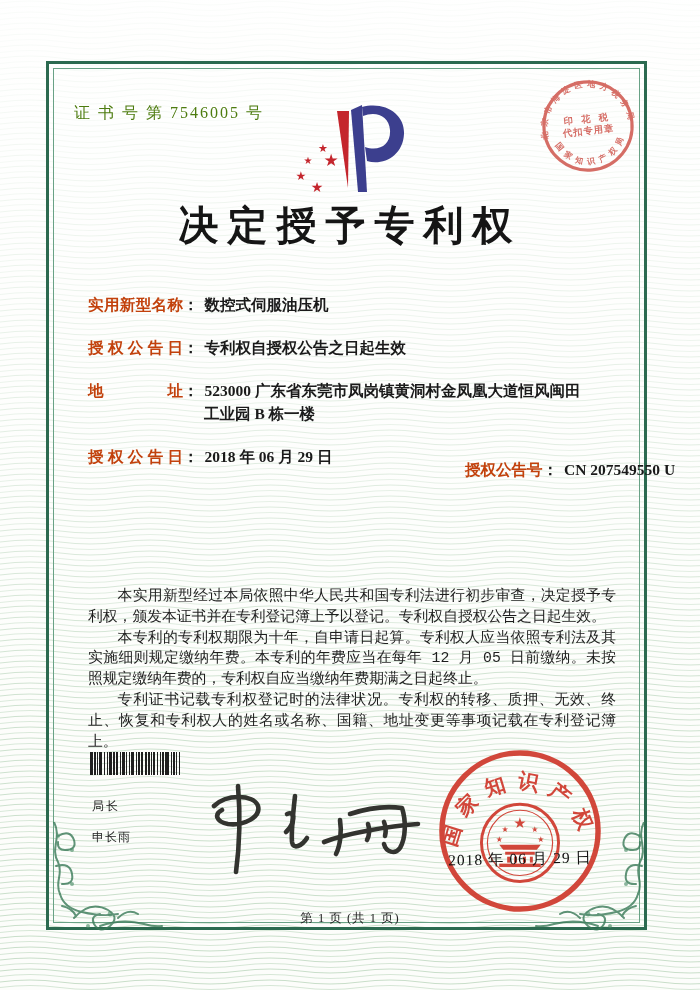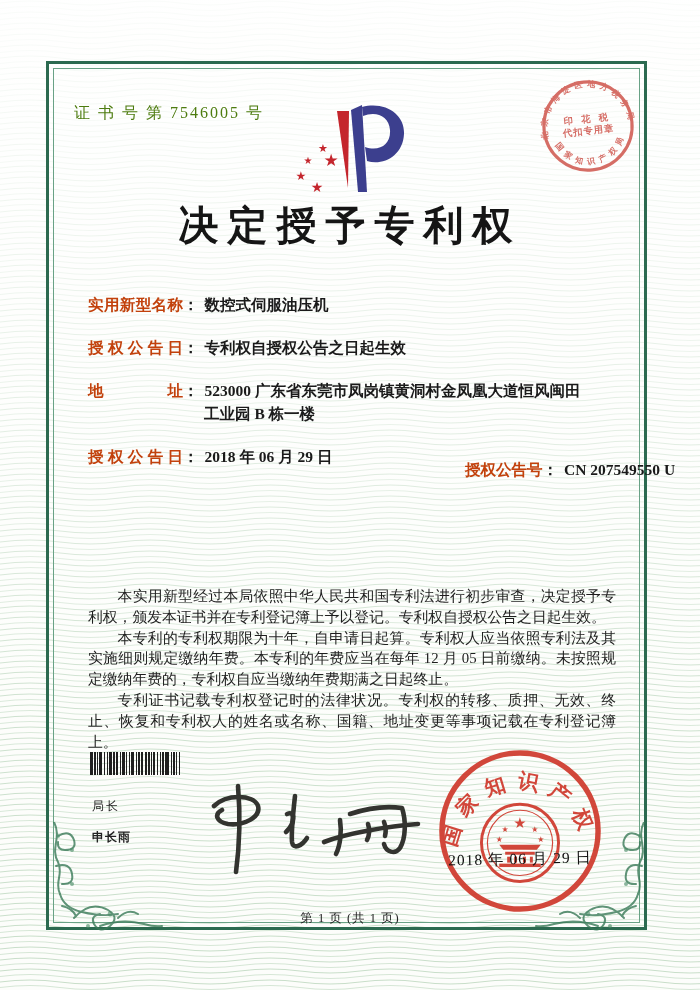--- a/index.html
+++ b/index.html
@@ -36,27 +36,27 @@
   #fields{left:88px;top:293px;width:534px;font-size:15.5px;}
   .row{margin-bottom:20px;line-height:23px;white-space:nowrap;position:relative;}
   .f-label{
     display:inline-block;width:95px;font-weight:700;
     text-align:justify;text-align-last:justify;vertical-align:top;color:#c2410c;
   }
   .f-colon{font-weight:700;margin-right:6px;}
   .f-value{font-weight:600;color:#1a1a1a;}
   .addr-line2{margin-left:116px;line-height:23px;font-weight:600;}
   .grant-no-part{position:absolute;left:377px;top:0;margin-top:13px;}
-  #paragraphs{left:88px;top:586px;width:528px;font-size:14.8px;line-height:20.8px;text-align:justify;color:#1e1e1e;}
+  #paragraphs{left:88px;top:586px;width:528px;font-size:14.8px;line-height:20.8px;text-align:justify;color:#1e1e1e;font-family:Liberation Mono, monospace;}
   #paragraphs p{margin:0;text-indent:2em;}
   #barcode{left:90px;top:752px;width:180px;height:23px;display:flex;align-items:stretch;}
   #barcode span{display:block;height:100%;}
   #sig-block{left:92px;top:798px;font-family:"Liberation Sans","DejaVu Sans",sans-serif;font-size:12px;color:#222;}
   #sig-role{margin-bottom:14px;letter-spacing:2px;}
-  #sig-name{letter-spacing:1px;font-weight:bold;}
+  #sig-name{letter-spacing:1px;}
   #signature-svg{left:192px;top:780px;}
   #seal-svg{left:436px;top:747px;opacity:.93;}
   #seal-date{
     left:428px;top:849px;width:184px;text-align:center;
     font-size:15.5px;letter-spacing:1px;color:#101010;transform:rotate(-1.2deg);
   }
   #tax-stamp{left:539px;top:77px;opacity:.85;transform:rotate(-6deg);}
   #footer{left:0;top:910px;width:700px;text-align:center;font-size:12.5px;color:#222;letter-spacing:1px;}
   .flourish{pointer-events:none;}
 </style>

